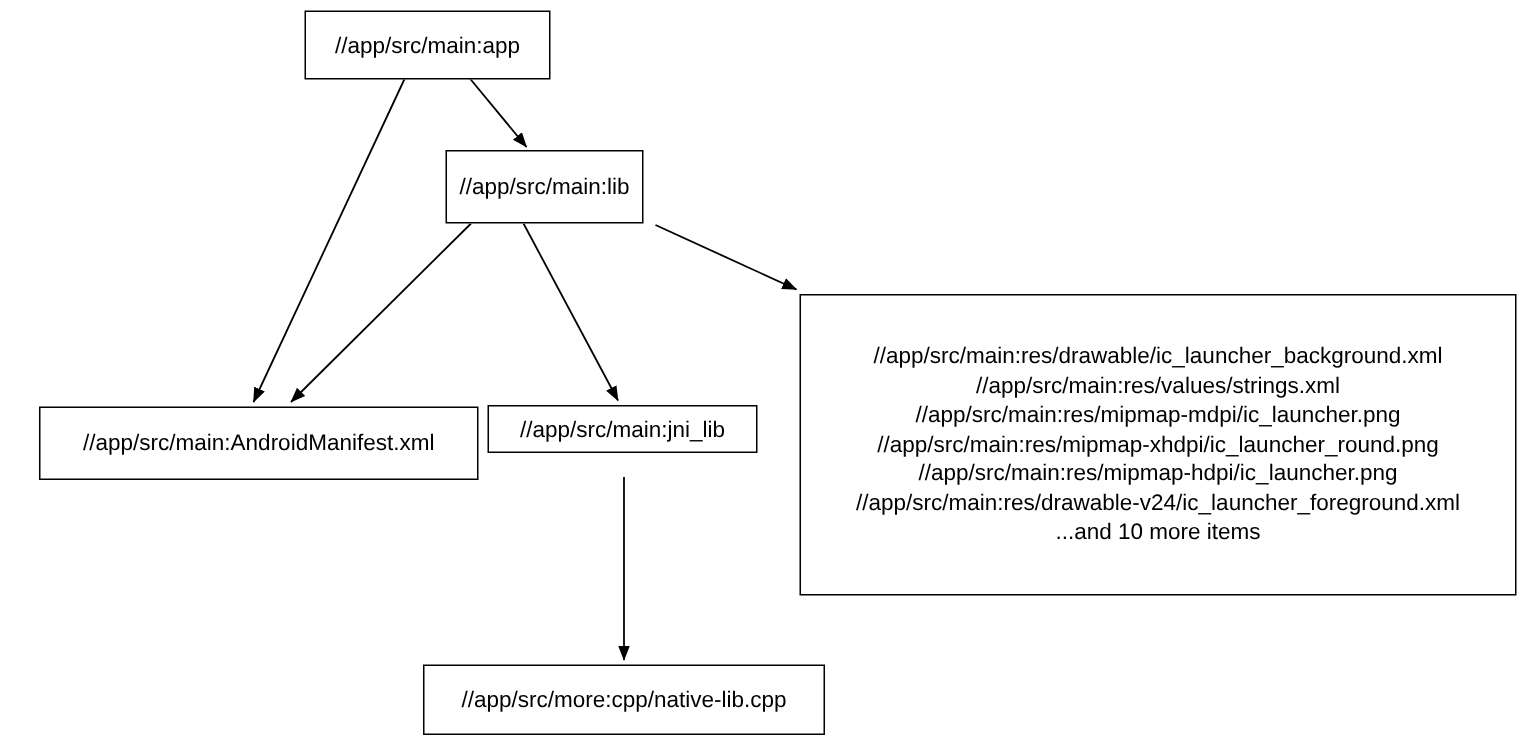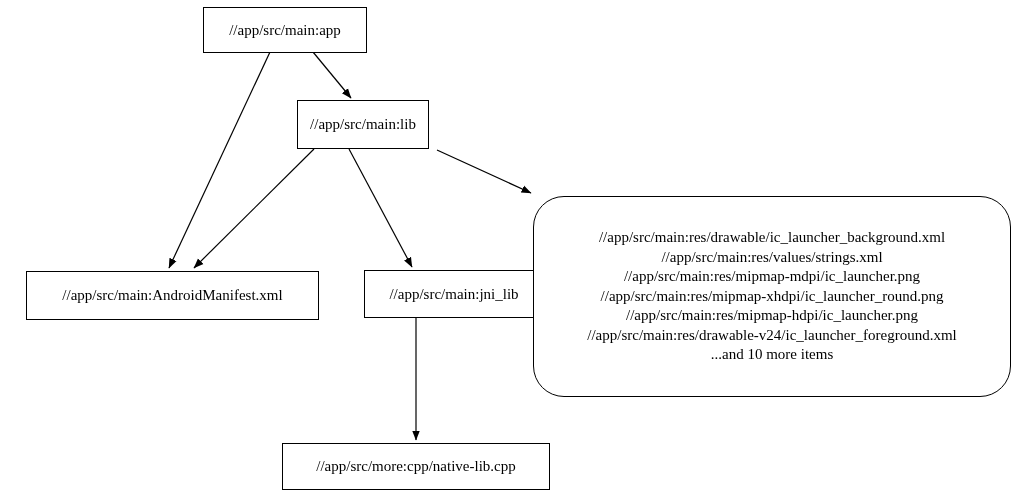--- a/index.html
+++ b/index.html
@@ -5,21 +5,21 @@
   html, body {
     margin: 0;
     padding: 0;
     background: #ffffff;
   }
   .canvas {
     position: relative;
     width: 1018px;
     height: 496px;
     background: #ffffff;
-    font-family: Liberation Serif, serif;
+    font-family: Liberation Sans, sans-serif;
     color: #000000;
     overflow: hidden;
   }
   svg.edges {
     position: absolute;
     left: 0;
     top: 0;
     width: 1018px;
     height: 496px;
   }
@@ -70,25 +70,25 @@
   </div>
 
   <div class="node" style="left:297px; top:100px; width:132px; height:49px;">
     <span>//app/src/main:lib</span>
   </div>
 
   <div class="node" style="left:7px; top:271px; width:293px; height:49px;margin-left:19px;">
     <span>//app/src/main:AndroidManifest.xml</span>
   </div>
 
-  <div class="node" style="left:325px; top:270px; width:180px; height:48px;margin-left:39px;">
+  <div class="node" style="left:325px; top:270px; width:180px; height:32px;">
     <span>//app/src/main:jni_lib</span>
   </div>
 
-  <div class="node multi" style="left:533px; top:196px; width:478px; height:201px;border-radius:31px;">
+  <div class="node multi" style="left:533px; top:196px; width:478px; height:201px;">
     <div>//app/src/main:res/drawable/ic_launcher_background.xml</div>
     <div>//app/src/main:res/values/strings.xml</div>
     <div>//app/src/main:res/mipmap-mdpi/ic_launcher.png</div>
     <div>//app/src/main:res/mipmap-xhdpi/ic_launcher_round.png</div>
     <div>//app/src/main:res/mipmap-hdpi/ic_launcher.png</div>
     <div>//app/src/main:res/drawable-v24/ic_launcher_foreground.xml</div>
     <div>...and 10 more items</div>
   </div>
 
   <div class="node" style="left:282px; top:443px; width:268px; height:47px;">

